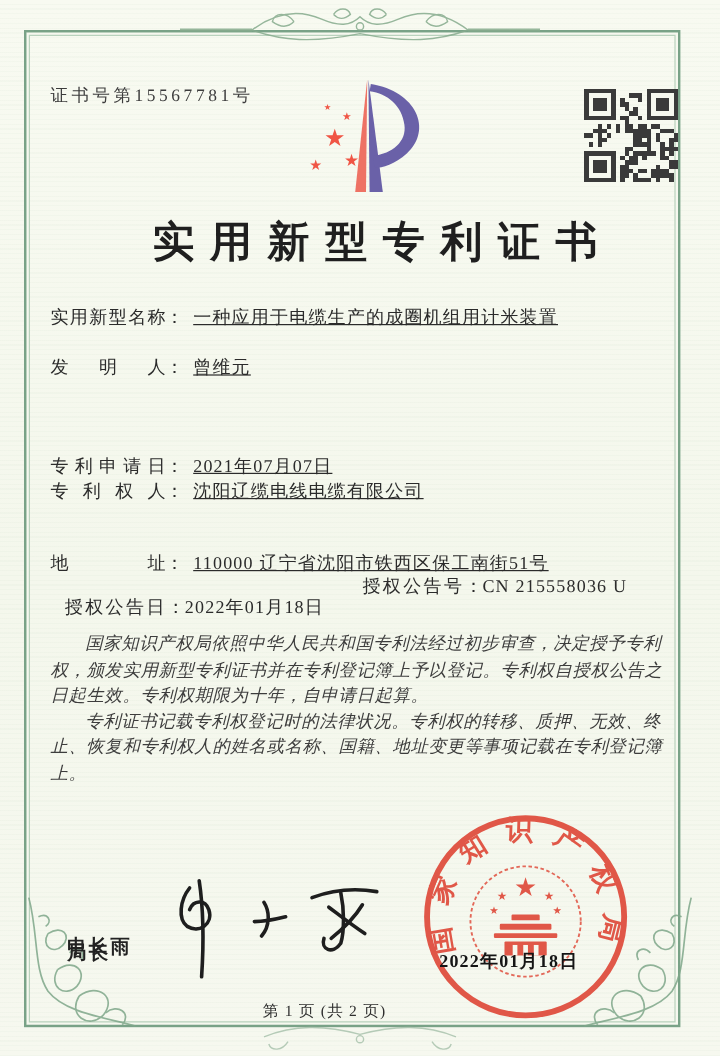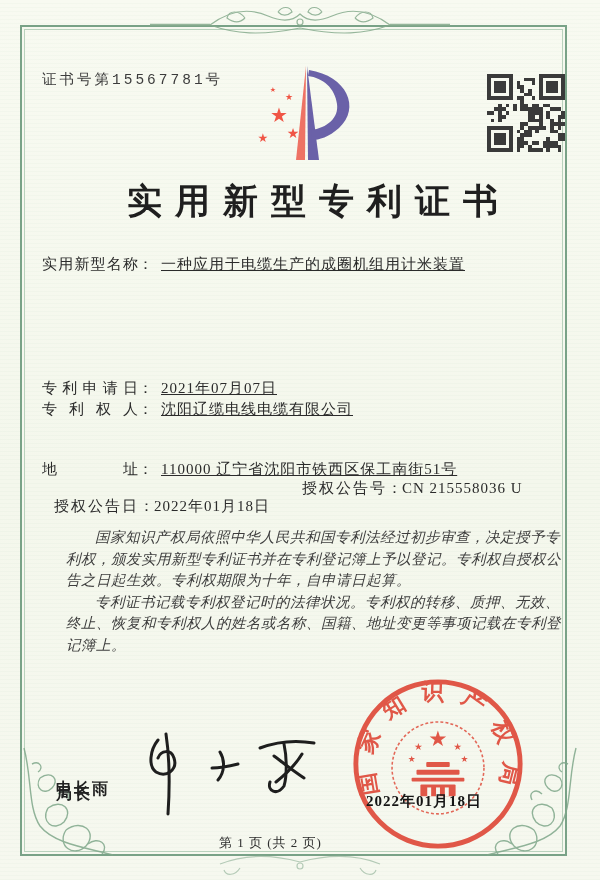--- a/index.html
+++ b/index.html
@@ -16,21 +16,21 @@
       repeating-linear-gradient(0deg, rgba(150,185,155,0.05) 0 1px, rgba(255,255,255,0) 1px 4px),
       linear-gradient(180deg,#f8faf1 0%, #f4f7ec 55%, #f6f8ef 100%);
   }
   .frame {
     position: absolute; left: 20px; top: 25px; width: 547px; height: 831px;
     border: 2px solid #79a287;
     box-shadow: inset 0 0 0 2px #f6f8ef, inset 0 0 0 3px #b9d2bd;
   }
   .txt { position: absolute; color: #2e2e2e; white-space: nowrap; }
 
-  .cert-no { left: 42px; top: 70px; font-size: 14.5px; letter-spacing: 3px; color:#3c3c3c;font-family:Liberation Mono, monospace; }
+  .cert-no { left: 42px; top: 70px; font-size: 14.5px; letter-spacing: 3px; color:#3c3c3c; }
 
   .title {
     left: 0; top: 178px; width: 600px; text-align: center;
     font-size: 35px; font-weight: 700; letter-spacing: 13px; color: #1f1f1f; margin-left: 19px;
   }
 
   .row { position: absolute; left: 42px; font-size: 15px; color:#2b2b2b;text-decoration:underline; }
   .row .lbl {
     display: inline-block; width: 96px;
     text-align: justify; text-align-last: justify;
@@ -40,21 +40,21 @@
   .row .val { letter-spacing: 1px; }
   .row2 { position:absolute; font-size: 15px; color:#2b2b2b; }
   .row2 .lbl { display:inline-block; letter-spacing: 2px; }
   .row2 .val { letter-spacing: 1px; }
 
   .paras {
     position: absolute; left: 42px; top: 527px; width: 520px;
     font-size: 14.5px; line-height: 21.5px; color: #3d3d3d;
     font-style: italic; white-space: normal;
   }
-  .paras p { text-indent: 2em; letter-spacing: 0.5px; margin-left: 24px; }
+  .paras p { text-indent: 2em; letter-spacing: 0.5px; }
 
   .director-title { left: 56px; top: 748px; font-size: 16px; font-weight: 700; letter-spacing: 2px; color:#222;margin-top:36px; }
   .director-name  { left: 56px; top: 779px; font-size: 16px; font-weight: 700; letter-spacing: 2px; color:#222; }
 
   .seal-date { left: 366px; top: 792px; font-size: 15px; font-weight: 700; color:#151515; letter-spacing: 1px; z-index: 5; }
 
   .footer { left: 0; top: 834px; width: 541px; text-align: center; font-size: 13px; color:#2e2e2e; letter-spacing: 1px; }
 
   svg { position: absolute; overflow: visible; }
   .logo { left: 243px; top: 60px; }
@@ -255,20 +255,23 @@
       <rect x="0" y="14" width="7" height="7" fill="#3a3a3a"></rect>
       <rect x="1" y="15" width="5" height="5" fill="#f6f8ef"></rect>
       <rect x="2" y="16" width="3" height="3" fill="#3a3a3a"></rect>
     </svg>
 
   <div class="txt title">实用新型专利证书</div>
 
   <div class="row" style="top:255px">
     <span class="lbl">实用新型名称</span><span class="colon">：</span><span class="val">一种应用于电缆生产的成圈机组用计米装置</span>
   </div>
+  <div class="row" style="top:297px">
+    <span class="lbl">发明人</span><span class="colon">：</span><span class="val">曾维元</span>
+  </div>
   <div class="row" style="top:379px">
     <span class="lbl">专利申请日</span><span class="colon">：</span><span class="val">2021年07月07日</span>
   </div>
   <div class="row" style="top:400px">
     <span class="lbl">专利权人</span><span class="colon">：</span><span class="val">沈阳辽缆电线电缆有限公司</span>
   </div>
   <div class="row" style="top:460px">
     <span class="lbl">地址</span><span class="colon">：</span><span class="val">110000 辽宁省沈阳市铁西区保工南街51号</span>
   </div>
 

